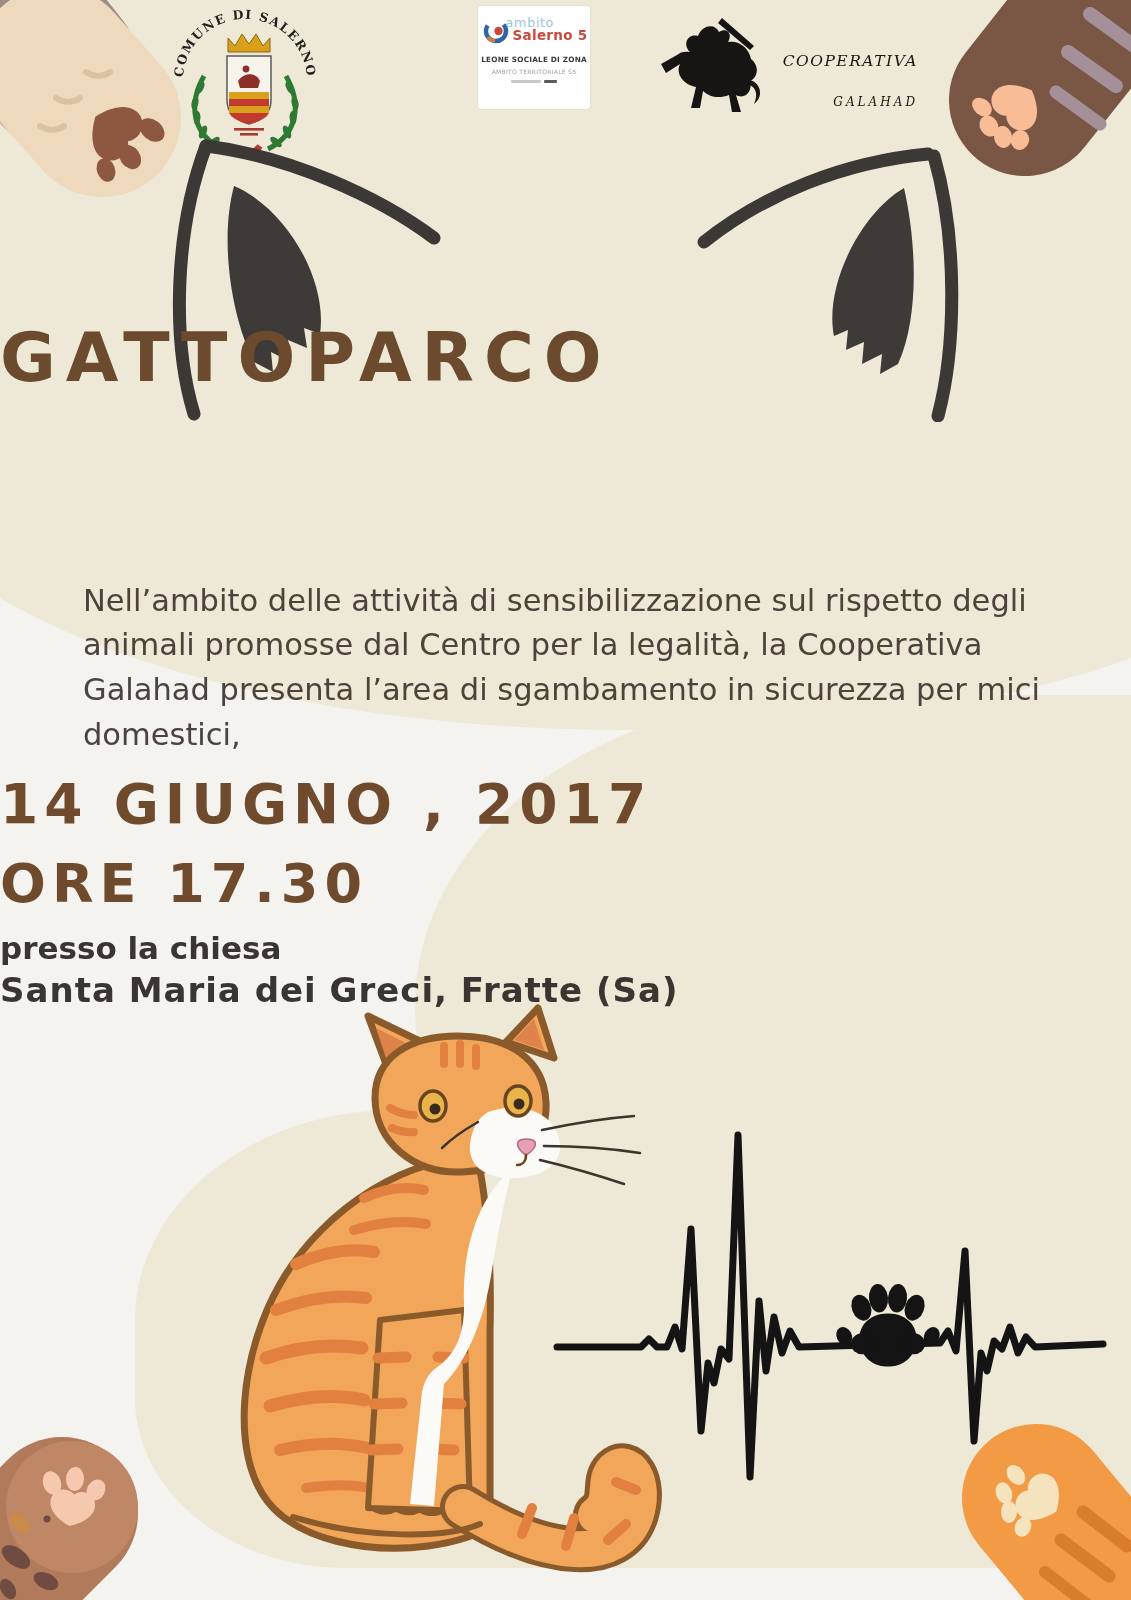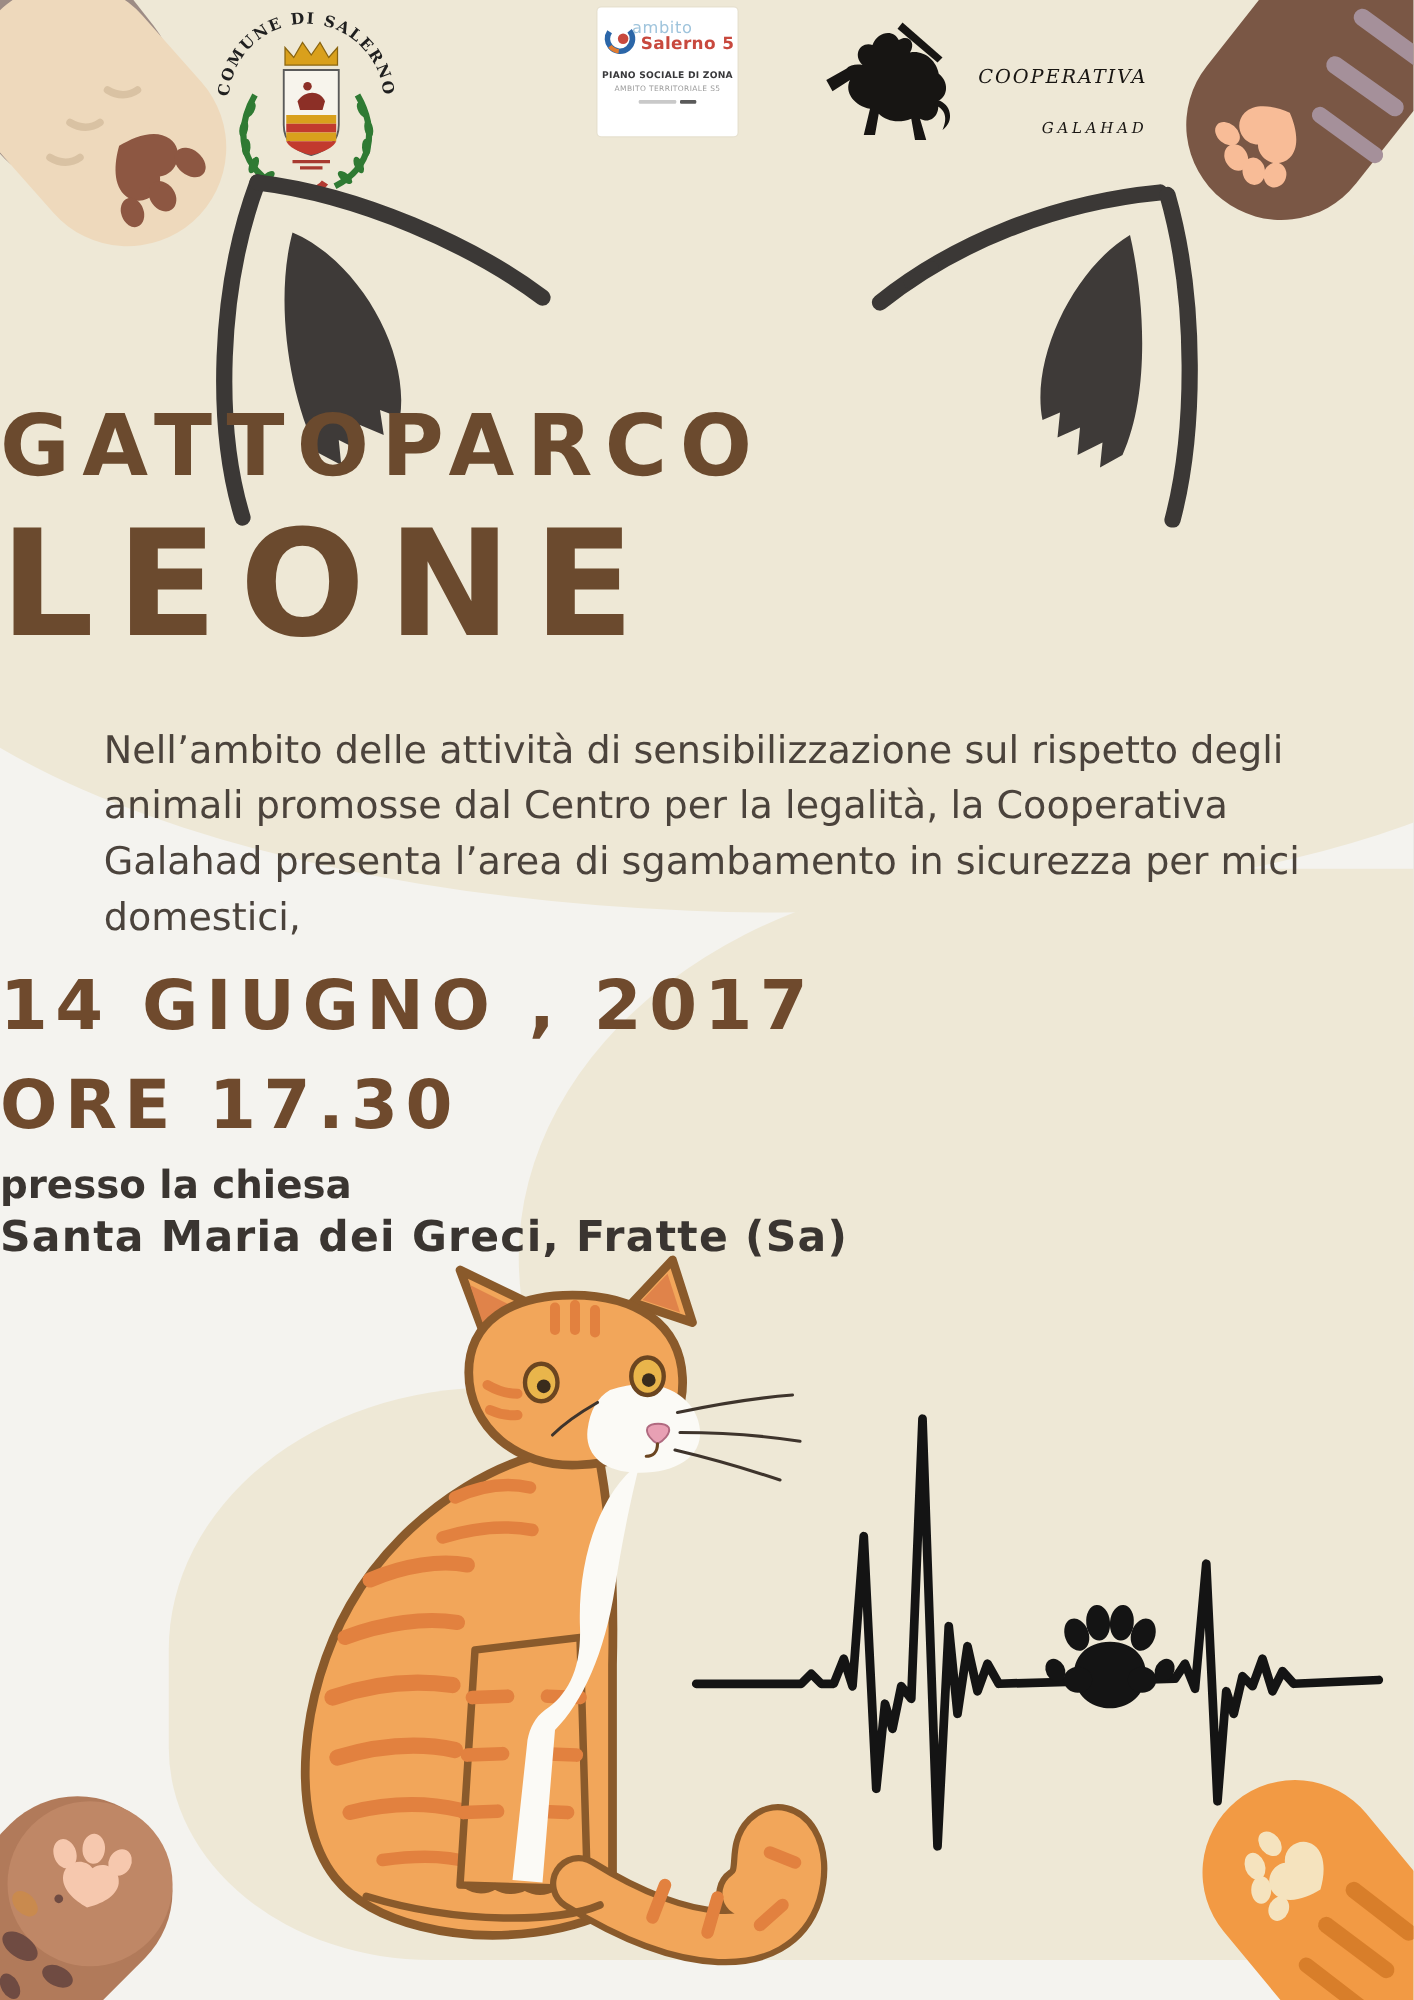--- a/index.html
+++ b/index.html
@@ -157,21 +157,21 @@
       <svg width="30" height="30" viewBox="0 0 30 30">
         <circle cx="15" cy="15" r="10" stroke="#2b66a8" stroke-width="4.5" fill="none" stroke-dasharray="44 19" transform="rotate(-40 15 15)"></circle>
         <path d="M 7 21 A 10 10 0 0 0 14 25" stroke="#e07b30" stroke-width="3.5" fill="none"></path>
         <circle cx="17.5" cy="15" r="4.2" fill="#c8493e"></circle>
       </svg>
       <div class="ambito-words">
         <div class="ambito-word">ambito</div>
         <div class="ambito-name">Salerno 5</div>
       </div>
     </div>
-    <div class="ambito-sub1">PIANO SOCIALE DI ZONA</div>
+    <div class="ambito-sub1">LEONE SOCIALE DI ZONA</div>
     <div class="ambito-sub2">AMBITO TERRITORIALE S5</div>
     <div class="ambito-fineline">
       <i class="fl-a"></i>
         <i class="fl-b"></i>
     </div>
   </div>
 
   <svg class="decor" style="left:660px;top:14px" width="120" height="102" viewBox="0 0 120 102">
     <g fill="#171513">
       <path d="M 62 4 L 94 32 L 90 36 L 58 9 Z"></path>
@@ -195,21 +195,20 @@
       <path d="M 766 34 C 790 118 788 226 770 294"></path>
       <path d="M 560 104 C 566 98 572 94 578 92" stroke-width="10"></path>
     </g>
     <path d="M 66 64 C 118 86 160 158 152 212 L 136 206 L 139 226 L 120 218 L 123 240
              L 103 230 L 105 250 L 86 240 C 62 192 52 116 66 64 Z" fill="#3e3a38"></path>
     <path d="M 736 66 C 692 92 656 164 666 214 L 680 208 L 678 228 L 696 220 L 694 242
              L 714 232 L 712 252 L 730 242 C 752 194 748 118 736 66 Z" fill="#3e3a38"></path>
   </svg>
 
   <div class="txt title1">GATTOPARCO</div>
-  <div class="txt title2">LEONE</div>
   <p class="txt intro">Nell’ambito delle attività di sensibilizzazione sul rispetto degli animali promosse dal Centro per la legalità, la Cooperativa Galahad presenta l’area di sgambamento in sicurezza per mici domestici,</p>
   <div class="txt date-line">14 GIUGNO , 2017</div>
   <div class="txt time-line">ORE 17.30</div>
   <div class="txt venue-2">Santa Maria dei Greci, Fratte (Sa)</div>
   <div class="txt venue-1">presso la chiesa</div>
 
   <svg class="decor" style="left:128px;top:1002px" width="545" height="598" viewBox="0 0 545 598">
 
     <path d="M 350 158 C 288 150 196 204 152 282 C 112 352 102 452 140 500
              C 170 538 240 552 300 544 C 330 540 352 532 362 524

